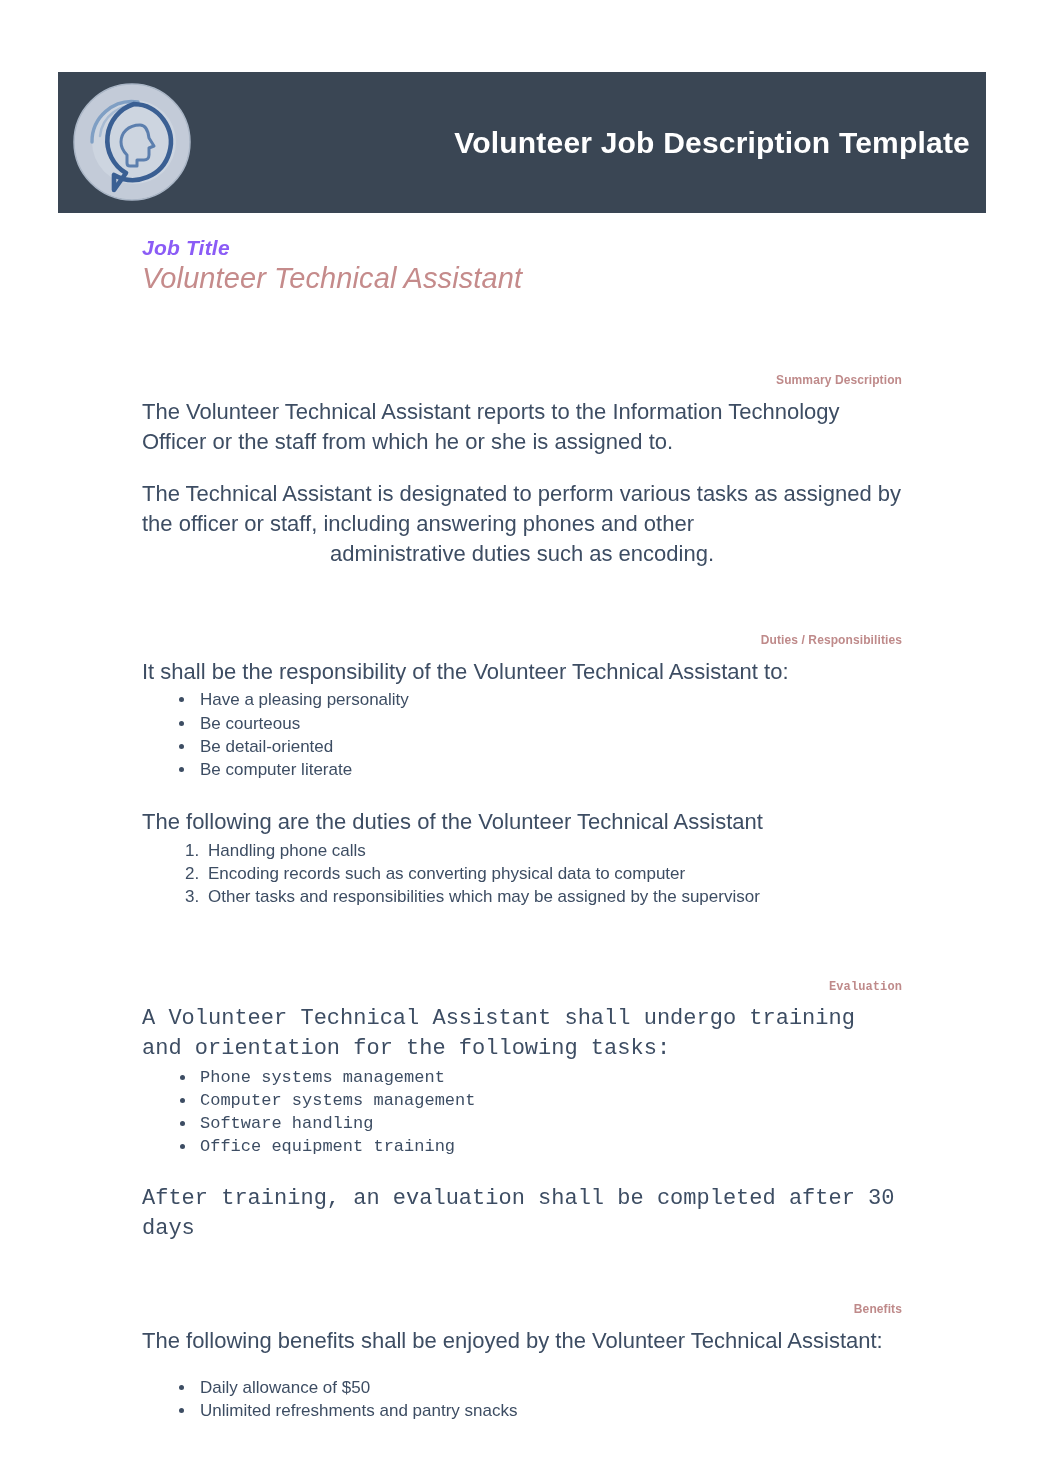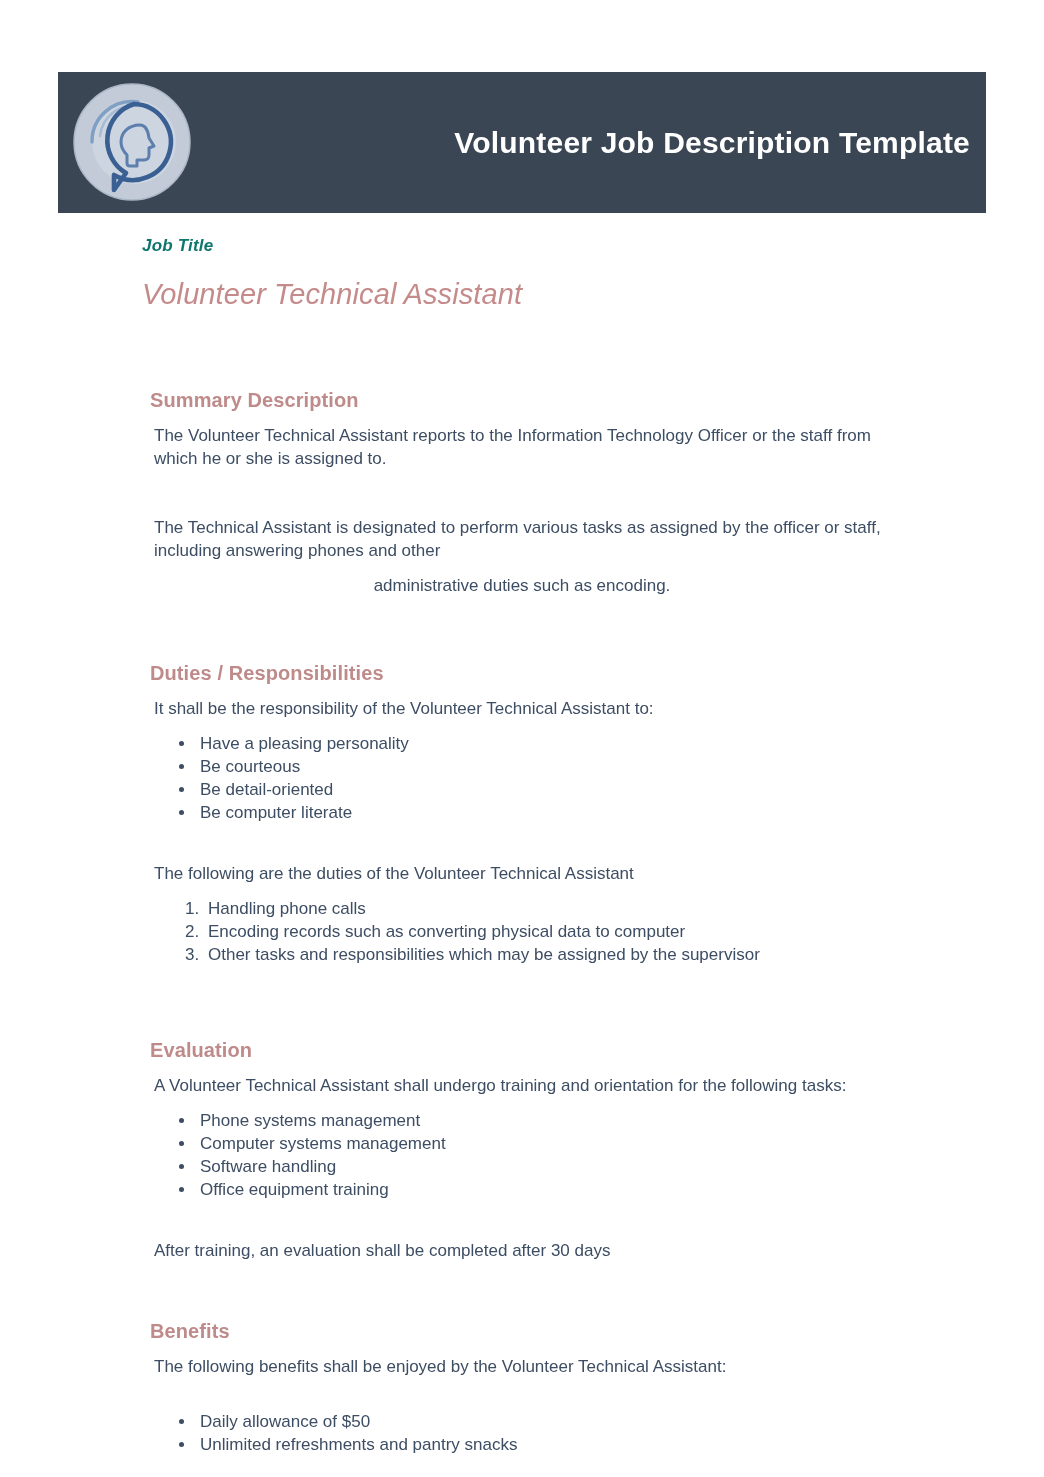--- a/index.html
+++ b/index.html
@@ -56,56 +56,57 @@
   
   .doc-body {
     position: absolute;
     left: 142px;
     top: 236px;
     width: 760px;
     color: #3d4d63;
   }
 
   .job-label {
-    font-size: 17px;
+    font-size: 21px;
     font-weight: bold;
     font-style: italic;
-    color: #0f766e;
-    margin: 0 0 22px 0;
+    color: #8b5cf6;
+    margin: 0 0 2px 0;
     letter-spacing: 0.2px;
   }
   .job-title {
     font-size: 29px;
     font-weight: normal;
     font-style: italic;
     color: #c58b8b;
     margin: 0;
     letter-spacing: 0.1px;
   }
 
   .section {
     margin-top: 0;
   }
   .section-gap-1 { margin-top: 78px; }
   .section-gap-2 { margin-top: 64px; }
-  .section-gap-3 { margin-top: 72px; }
+  .section-gap-3 { margin-top: 72px; font-family: Liberation Mono, monospace; }
   .section-gap-4 { margin-top: 58px; }
 
   .section-heading {
-    font-size: 20px;
+    font-size: 12px;
     font-weight: bold;
     color: #bf8a8a;
     margin: 0 0 10px 8px;
     letter-spacing: 0.1px;
+    text-align: right;
   }
 
   .para {
-    font-size: 17px;
+    font-size: 22px;
     line-height: 1.36;
-    margin: 12px;
+    margin: 0;
     color: #3d4d63;
   }
   .para + .para { margin-top: 0; text-align: center; }
   .para-spacer { height: 22px; }
 
   ul.doc-list, ol.doc-list {
     margin: 2px 0 0 0;
     padding-left: 54px;
     font-size: 17px;
     line-height: 1.36;

